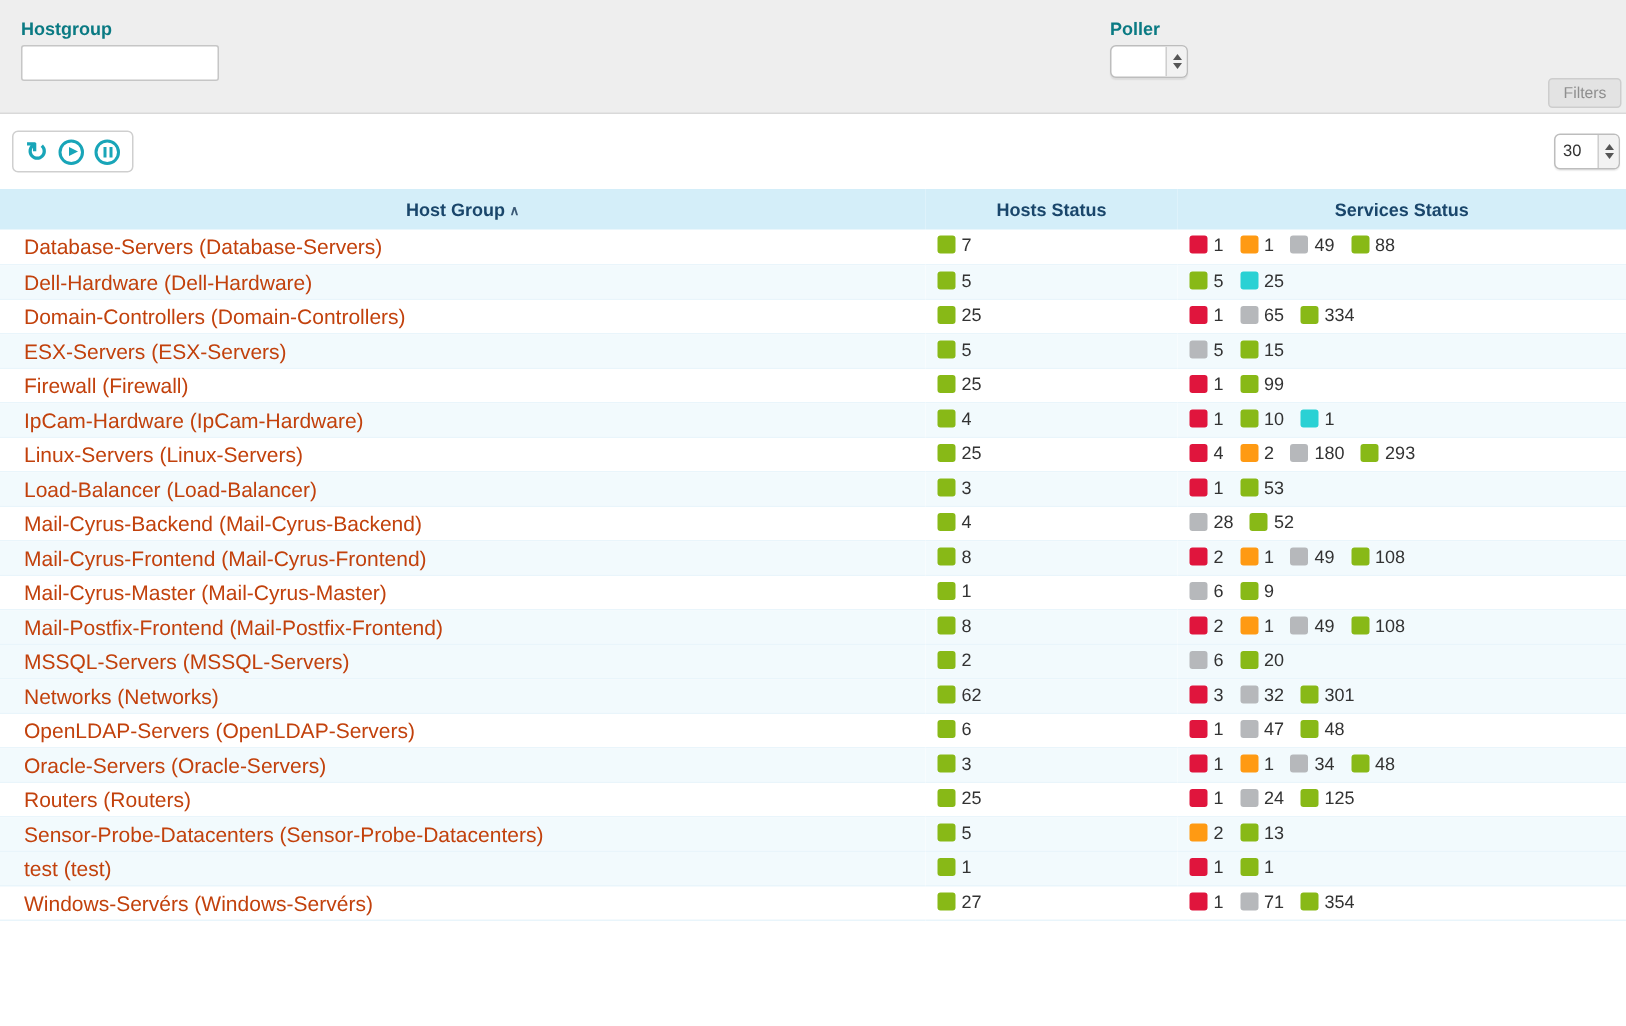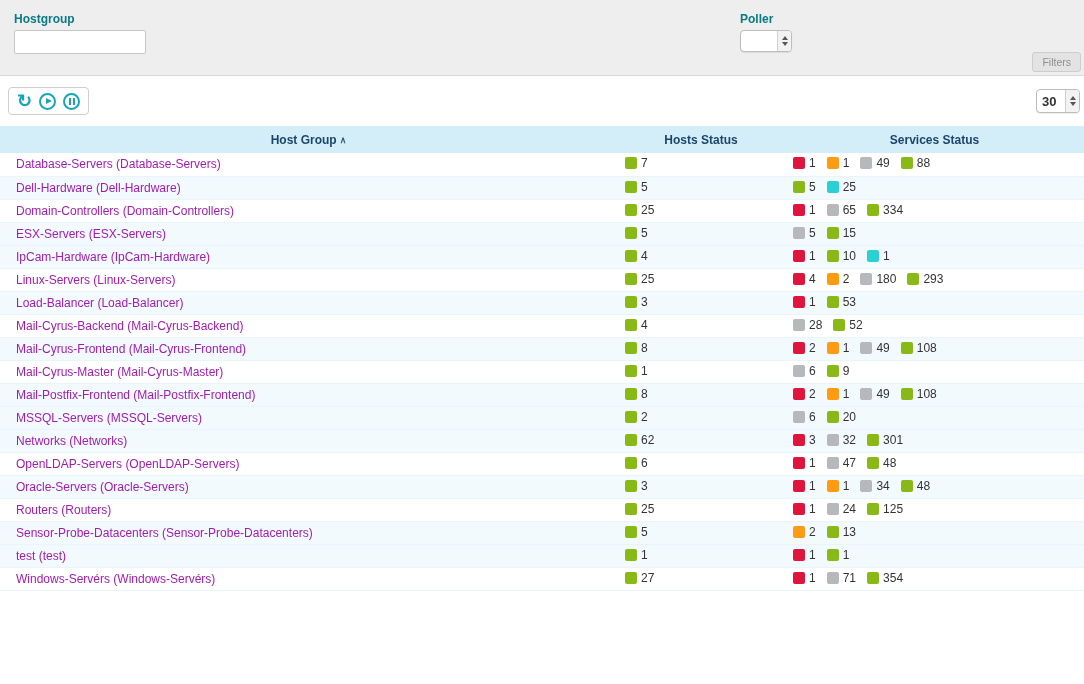--- a/index.html
+++ b/index.html
@@ -26,21 +26,21 @@
     width: 132px; height: 24px; border: 1px solid #c6c6c6;
     border-radius: 2px; background: #fff; padding: 0 6px;
     font-family: "Liberation Sans", sans-serif; font-size: 12px; color: #333;
   }
   .select-box {
     display: inline-flex; align-items: center; height: 22px;
     background: #fff; border: 1px solid #bdbdbd; border-radius: 4px;
     overflow: hidden; cursor: pointer;
     box-shadow: 0 1px 1px rgba(0,0,0,0.08);
   }
-  .select-value { flex: 1; padding: 0 5px; font-size: 13px; color: #333; font-weight: bold; }
+  .select-value { flex: 1; padding: 0 5px; font-size: 11px; color: #333; }
   .select-arrows {
     width: 14px; height: 100%; display: flex; flex-direction: column;
     align-items: center; justify-content: center; gap: 2px;
     background: #f2f2f2; border-left: 1px solid #cfcfcf;
   }
   .select-arrows i { display: block; width: 0; height: 0; }
   .select-arrows .up {
     border-left: 3px solid transparent; border-right: 3px solid transparent;
     border-bottom: 4px solid #555;
   }
@@ -93,21 +93,21 @@
   }
   thead th .sort {
     font-size: 9px; color: #3c5a77; position: relative; top: -1px; margin-left: 3px;
   }
   tbody td {
     height: 23px; padding: 0 8px; border-bottom: 1px solid #e9f5fb;
     white-space: nowrap; overflow: hidden;
   }
   tbody tr { background: #fff; cursor: pointer; }
   tbody tr.alt { background: #f2fafd; }
-  td.name { color: #a21caf; font-size: 12px; padding-left: 16px; }
+  td.name { color: #c2410c; font-size: 14px; padding-left: 16px; }
   td.stats { font-size: 12px; color: #333; }
   .stat { display: inline-flex; align-items: center; margin-right: 11px; }
   .badge {
     display: inline-block; width: 12px; height: 12px; border-radius: 2px;
     margin-right: 4px; flex: none;
   }
 </style>
 </head>
 <body>
 
@@ -223,20 +223,34 @@
             <span>5</span>
           </span></td>
         <td class="stats"><span class="stat">
             <span class="badge" style="background: rgb(182, 184, 187);"></span>
             <span>5</span>
           </span><span class="stat">
             <span class="badge" style="background: rgb(136, 185, 23);"></span>
             <span>15</span>
           </span></td>
       </tr>
+      <tr>
+        <td class="name">Firewall (Firewall)</td>
+        <td class="stats"><span class="stat">
+            <span class="badge" style="background: rgb(136, 185, 23);"></span>
+            <span>25</span>
+          </span></td>
+        <td class="stats"><span class="stat">
+            <span class="badge" style="background: rgb(224, 21, 61);"></span>
+            <span>1</span>
+          </span><span class="stat">
+            <span class="badge" style="background: rgb(136, 185, 23);"></span>
+            <span>99</span>
+          </span></td>
+      </tr>
       <tr class="alt">
         <td class="name">IpCam-Hardware (IpCam-Hardware)</td>
         <td class="stats"><span class="stat">
             <span class="badge" style="background: rgb(136, 185, 23);"></span>
             <span>4</span>
           </span></td>
         <td class="stats"><span class="stat">
             <span class="badge" style="background: rgb(224, 21, 61);"></span>
             <span>1</span>
           </span><span class="stat">

